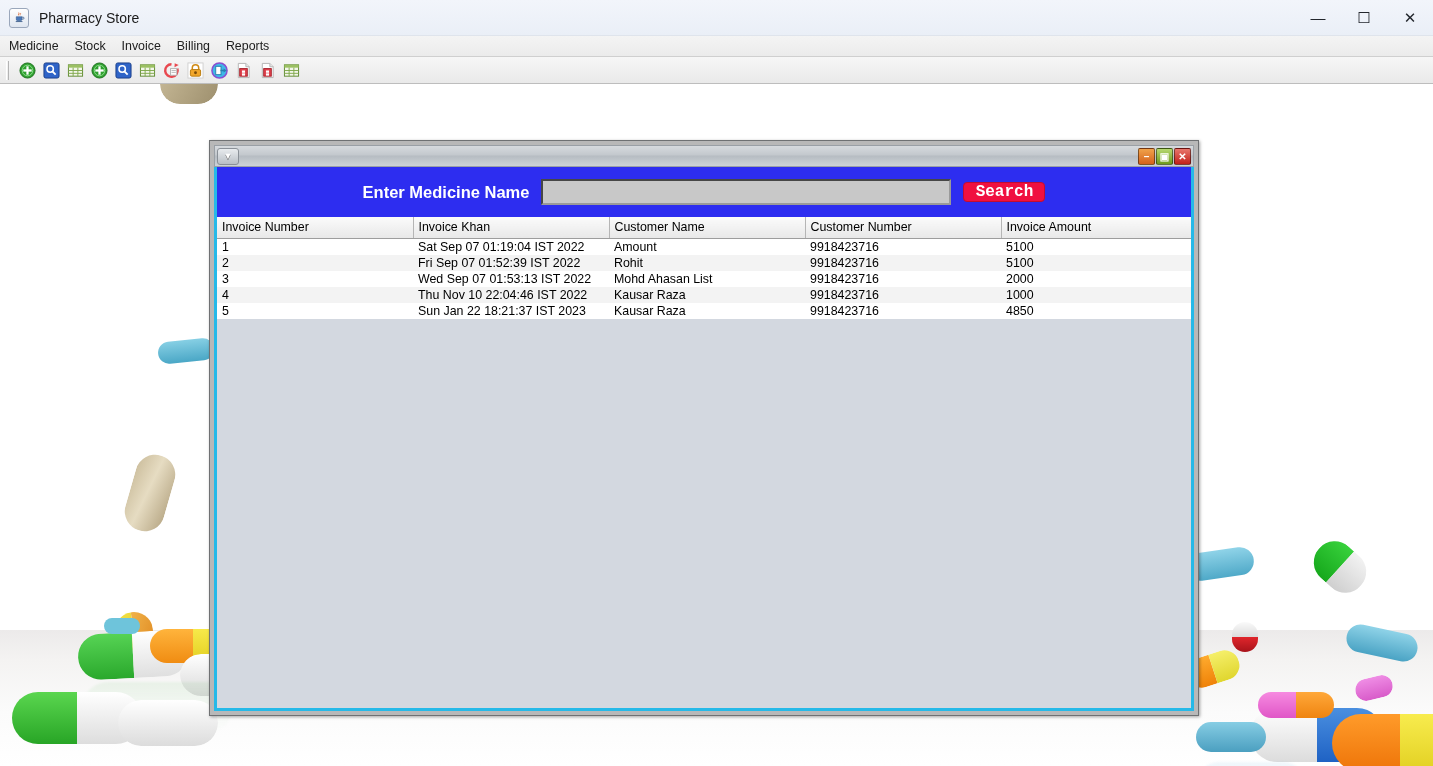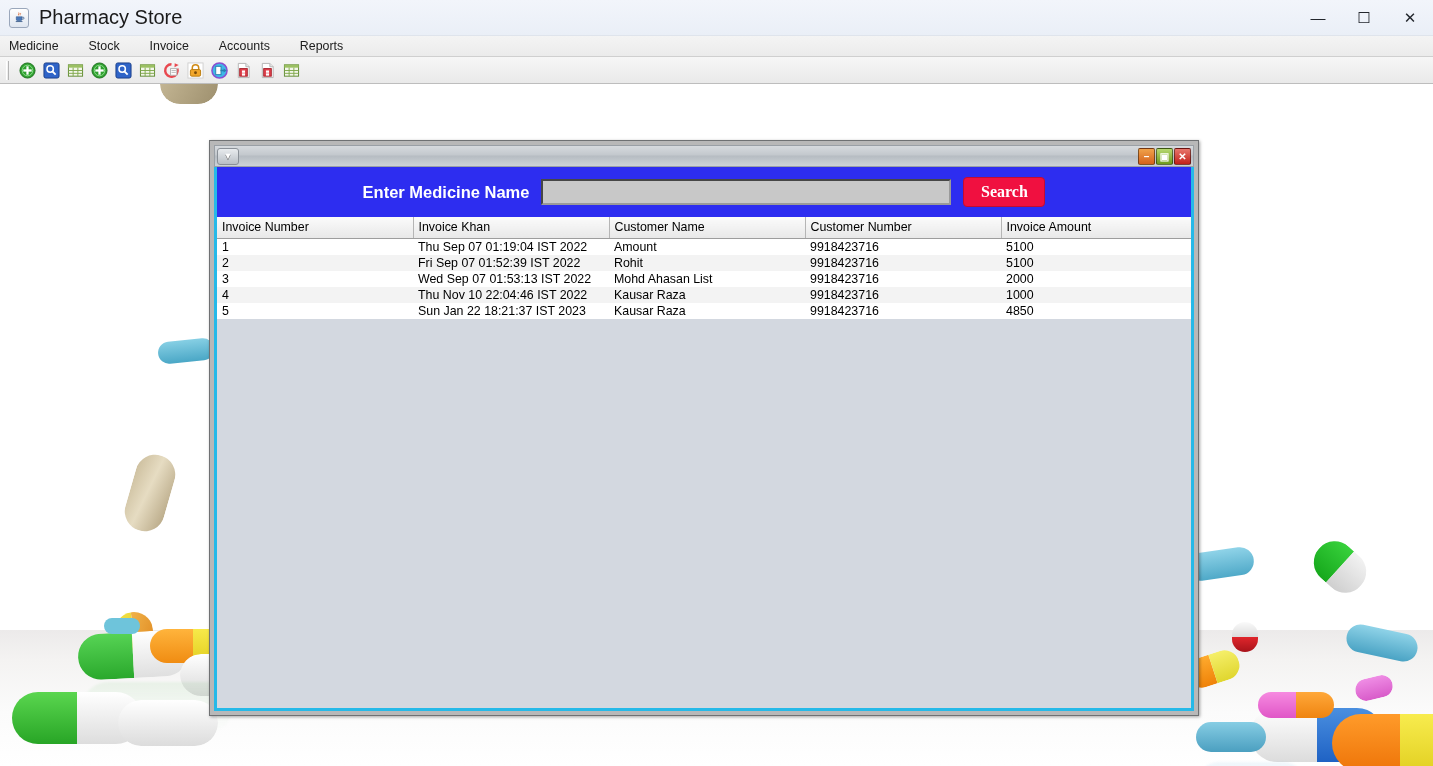--- a/index.html
+++ b/index.html
@@ -38,34 +38,34 @@
     display: flex; align-items: center;
   }
   #app-icon {
     width: 20px; height: 20px; margin-left: 9px;
     border: 1px solid #9aa7bb; border-radius: 3px;
     background: linear-gradient(to bottom,#ffffff,#dfe6f0);
     display:flex; align-items:center; justify-content:center;
     font-size: 12px; color: #6a4a22;
   }
   #app-title {
-    margin-left: 10px; font-size: 20px; color: #1a1a1a;
+    margin-left: 10px; font-size: 14px; color: #1a1a1a;
     font-family: "Liberation Sans", sans-serif;
   }
   .wctrl {
     width: 46px; height: 36px; display:flex; align-items:center; justify-content:center;
     font-size: 15px; color: #22262c;
   }
   #wctrls { margin-left:auto; display:flex; }
 
   #menubar {
     position:absolute; left:0; top:36px; width:1433px; height:21px;
     background: linear-gradient(to bottom,#f4f4f4,#ebebeb);
     border-bottom: 1px solid #cfcfcf;
-    display:flex; align-items:center;gap:14px;
+    display:flex; align-items:center;
   }
   .menu-item {
     font-size: 12.4px; color: #202020; padding: 2px 7px; margin-left: 2px;
     font-family: "Liberation Sans", sans-serif;
   }
 
   #toolbar {
     position:absolute; left:0; top:57px; width:1433px; height:27px;
     background: linear-gradient(to bottom,#f6f6f6,#e9e9e9);
     border-bottom: 1px solid #bdbdbd;
@@ -127,24 +127,24 @@
     font-family: "Liberation Sans", sans-serif;
   }
   #search-input {
     width: 410px; height: 26px;
     background: #c8c8c8; border: 2px inset #9a9a9a;
     font-size: 13px; padding: 0 3px;
     font-family: "Liberation Sans", sans-serif;
     color: #000;
   }
   #search-btn {
-    width: 82px; height: 30px; background: #f01040;
+    width: 82px; height: 20px; background: #f01040;
     border: 1px solid #c00c33; border-radius: 4px;
     color:#fff; font-size: 16px; font-weight: bold;
-    font-family: Liberation Serif, serif;
+    font-family: Liberation Mono, monospace;
     cursor: pointer;
   }
 
   #table-wrap { flex: 1; background: #fef9c3; overflow: hidden; }
   table { width: 100%; border-collapse: collapse; table-layout: fixed; }
   thead th {
     background: linear-gradient(to bottom,#fbfbfb,#e8e8e8);
     border-right: 1px solid #b5b5b5;
     border-bottom: 1px solid #9d9d9d;
     font-size: 12.4px; font-weight: normal; color: #000;
@@ -251,21 +251,21 @@
     <div class="wctrl">—</div>
     <div class="wctrl">☐</div>
     <div class="wctrl close">✕</div>
   </div>
 </div>
 
 <div id="menubar">
   <div class="menu-item">Medicine</div>
   <div class="menu-item">Stock</div>
   <div class="menu-item">Invoice</div>
-  <div class="menu-item">Accounts</div>
+  <div class="menu-item">Billing</div>
   <div class="menu-item">Reports</div>
 </div>
 
 <div id="toolbar">
   <div class="tb-grip"></div>
 
   <div class="tb-btn">
     <svg width="17" height="17" viewBox="0 0 18 18">
         <circle cx="9" cy="9" r="8" fill="#2fa02f" stroke="#1d6e1d"></circle>
         <circle cx="9" cy="9" r="5.6" fill="none" stroke="#8fe08f" stroke-width="1"></circle>
@@ -406,21 +406,21 @@
             <th>Invoice Number</th>
             <th>Invoice Khan</th>
             <th>Customer Name</th>
             <th>Customer Number</th>
             <th>Invoice Amount</th>
           </tr>
         </thead>
         <tbody>
           <tr>
             <td>1</td>
-            <td>Thu Sep 07 01:19:04 IST 2022</td>
+            <td>Sat Sep 07 01:19:04 IST 2022</td>
             <td>Amount</td>
             <td>9918423716</td>
             <td>5100</td>
           </tr>
           <tr>
             <td>2</td>
             <td>Fri Sep 07 01:52:39 IST 2022</td>
             <td>Rohit</td>
             <td>9918423716</td>
             <td>5100</td>

